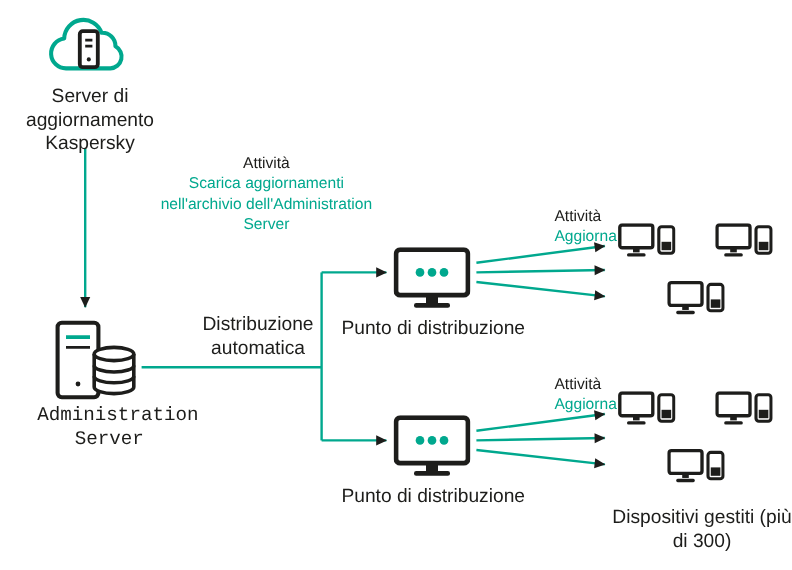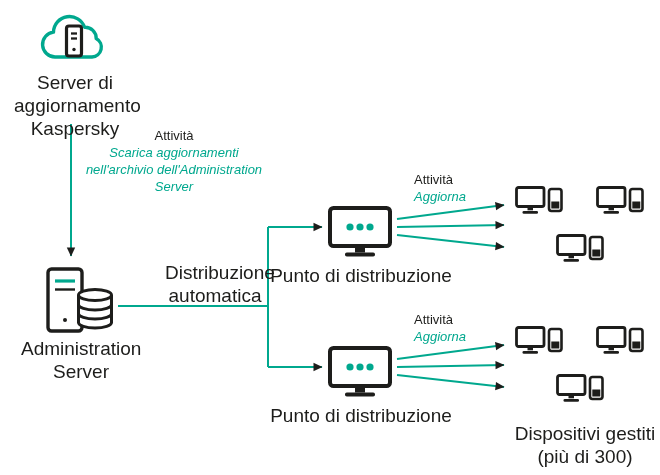--- a/index.html
+++ b/index.html
@@ -13,38 +13,38 @@
     width:660px;height:475px;
     background:var(--background);
     font-family:"Liberation Sans","DejaVu Sans",sans-serif;
     overflow:hidden;
   }
   .connectors{position:absolute;left:0;top:0;width:660px;height:475px;z-index:1;}
   .node{position:absolute;z-index:2;}
   .label{
     position:absolute;z-index:3;
     color:var(--ink);
-    font-size:19px;line-height:1.22;
+    font-size:16px;line-height:1.22;
     text-align:center;
   }
   .task{
     position:absolute;z-index:3;
-    font-size:13px;line-height:1.3;
+    font-size:13px;line-height:1.3;margin-left:48px;
   }
   .task .t-title{color:var(--ink);}
-  .task .t-body{color:var(--accent);font-style:italic;}
+  .task .t-body{color:var(--accent);}
   .task-download{left:85px;top:128px;width:178px;text-align:center;}
   .task-update-1{left:414px;top:172px;text-align:left;}
   .task-update-2{left:414px;top:312px;text-align:left;}
 
   .update-server-icon{left:38px;top:8px;}
   .update-server-label{left:14px;top:71px;width:122px;}
 
   .admin-server-icon{left:44px;top:266px;}
-  .admin-server-label{left:21px;top:337px;width:120px;}
+  .admin-server-label{left:31px;top:337px;width:120px;font-family:Liberation Mono, monospace;}
 
   .auto-distribution-label{left:165px;top:261px;width:100px;}
 
   .monitor-1{left:328px;top:206px;}
   .dp1-label{left:270px;top:264px;width:182px;}
   .monitor-2{left:328px;top:346px;}
   .dp2-label{left:270px;top:404px;width:182px;}
 
   .pair-1{left:515px;top:186px;}
   .pair-2{left:596px;top:186px;}

